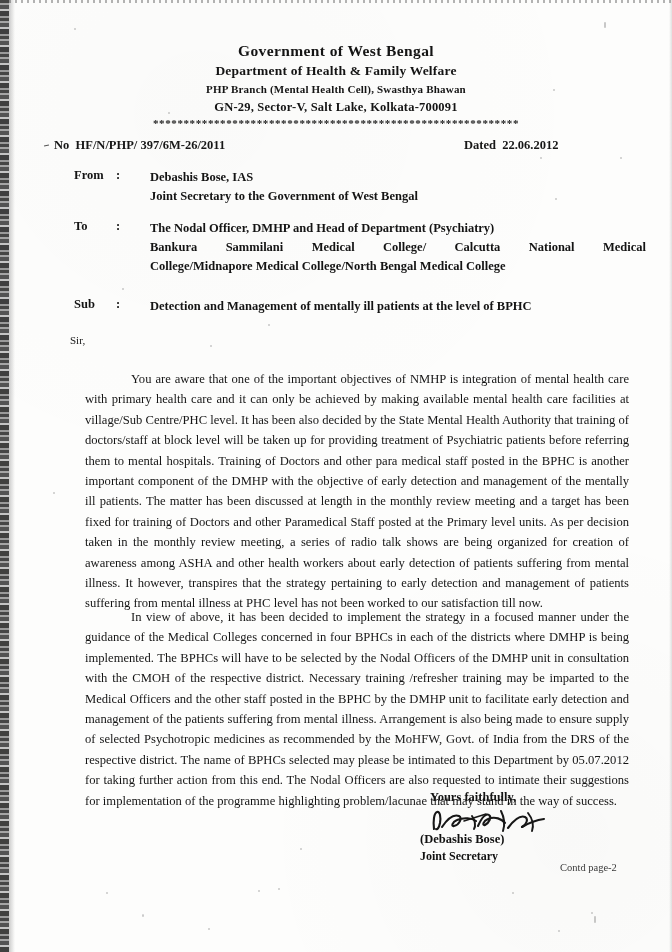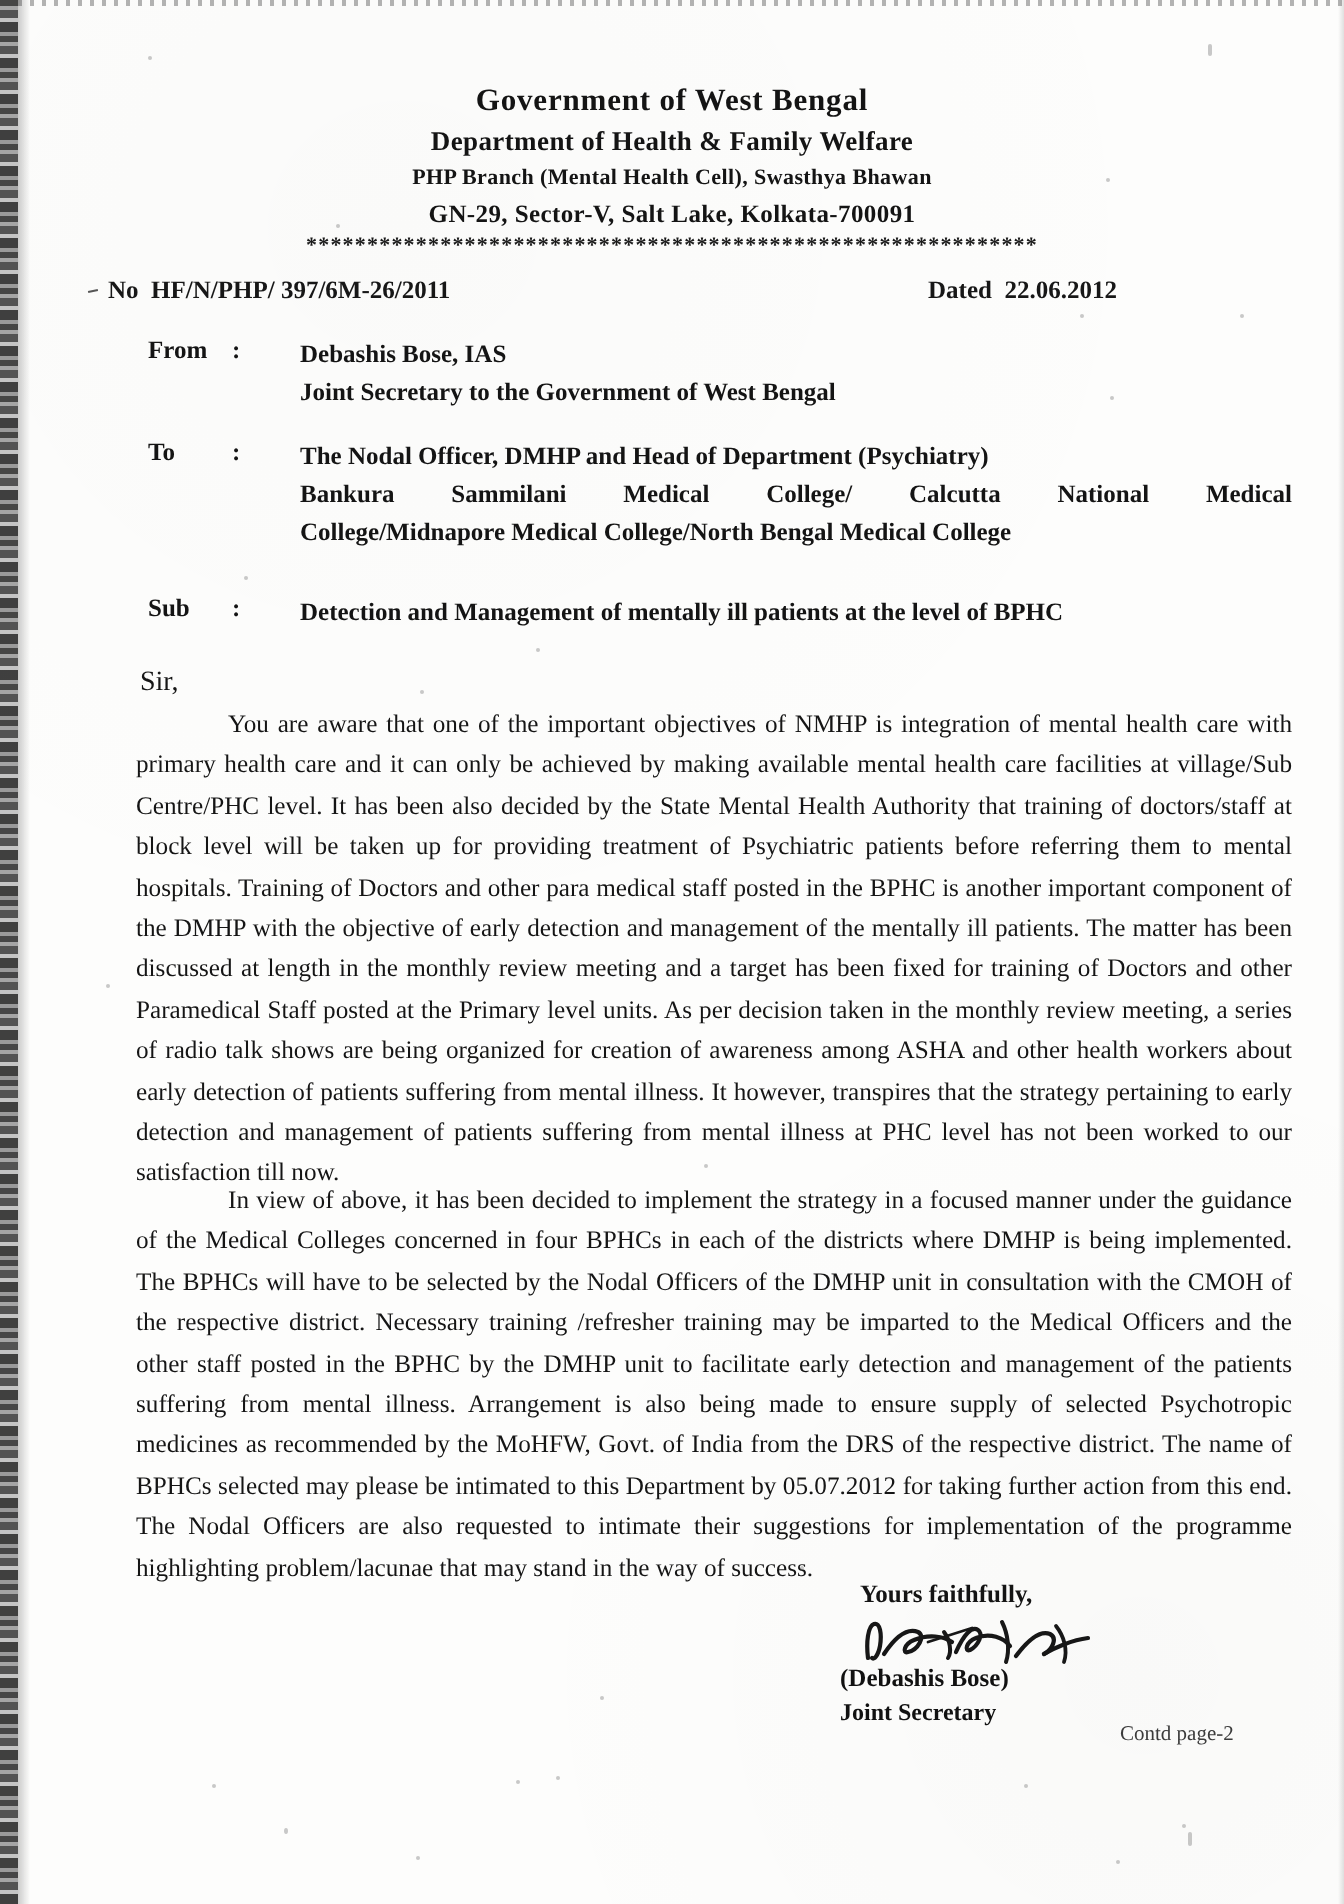--- a/index.html
+++ b/index.html
@@ -160,38 +160,38 @@
   #block-from { left: 74px; top: 168px; }
   #block-to   { left: 74px; top: 219px; }
   #block-sub  { left: 74px; top: 297px; }
   #block-sub .addr-body { width: 520px; }
 
   
   .salutation {
     position: absolute;
     left: 70px;
     top: 334px;
-    font-size: 14px;
+    font-size: 11px;
     color: #161616;
   }
 
   .body-text {
     position: absolute;
     left: 68px;
     width: 578px;
     font-size: 12.6px;
     line-height: 20.4px;
     text-align: justify;
     color: #151515;
     hyphens: none;
   }
   #para-1 { top: 352px; }
   #para-2 { top: 590px; }
   .body-text p {
-    margin: 0;
+    margin: 17px;
     text-indent: 46px;
   }
 
   
   .closing {
     position: absolute;
     left: 430px;
     top: 790px;
     font-weight: bold;
     font-size: 12.5px;

